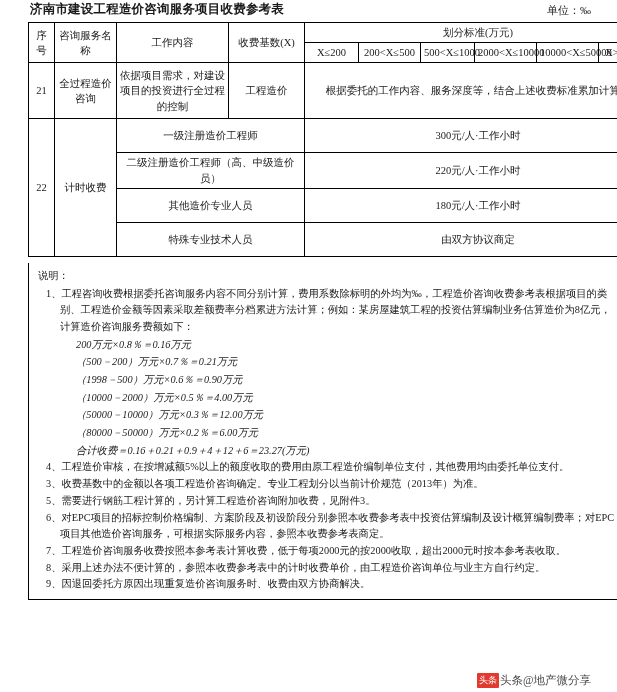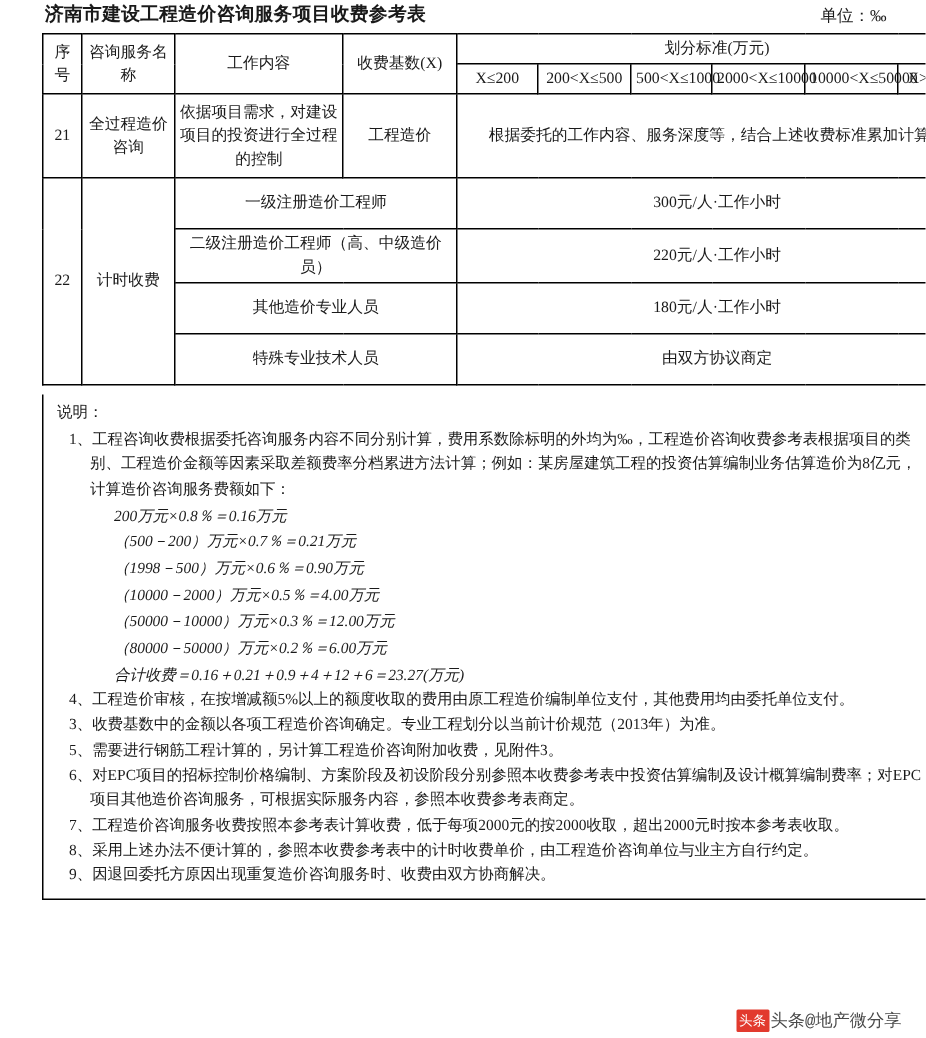--- a/index.html
+++ b/index.html
@@ -103,25 +103,25 @@
   .formula-block {
     margin: 0 0 0 40px;
     font-family: "Liberation Serif", serif;
     font-style: italic;
   }
   .formula-block div {
     line-height: 1.72;
   }
   .watermark {
     position: absolute;
-    right: 16px;
+    right: 26px;
     bottom: 4px;
     font-size: 11.5px;
     color: #4a4a4a;
-    font-family: Liberation Mono, monospace;
+    font-family: Liberation Serif, serif;
     text-align: right;
   }
   .wm-badge {
     display: inline-block;
     background: #e23a2e;
     color: #fff;
     font-size: 9px;
     padding: 1px 2px;
     border-radius: 1px;
     margin-right: 1px;

